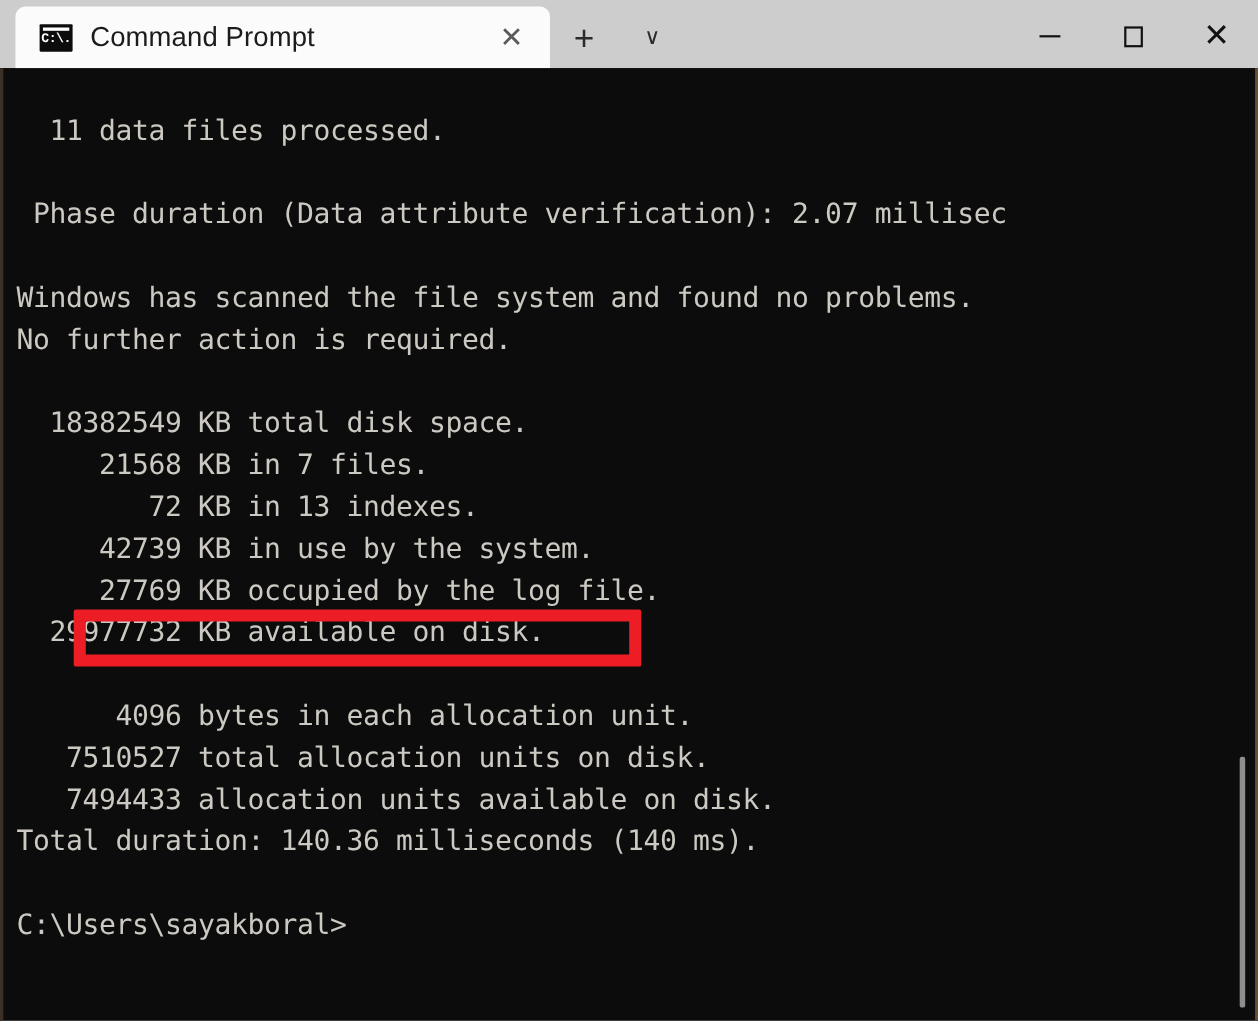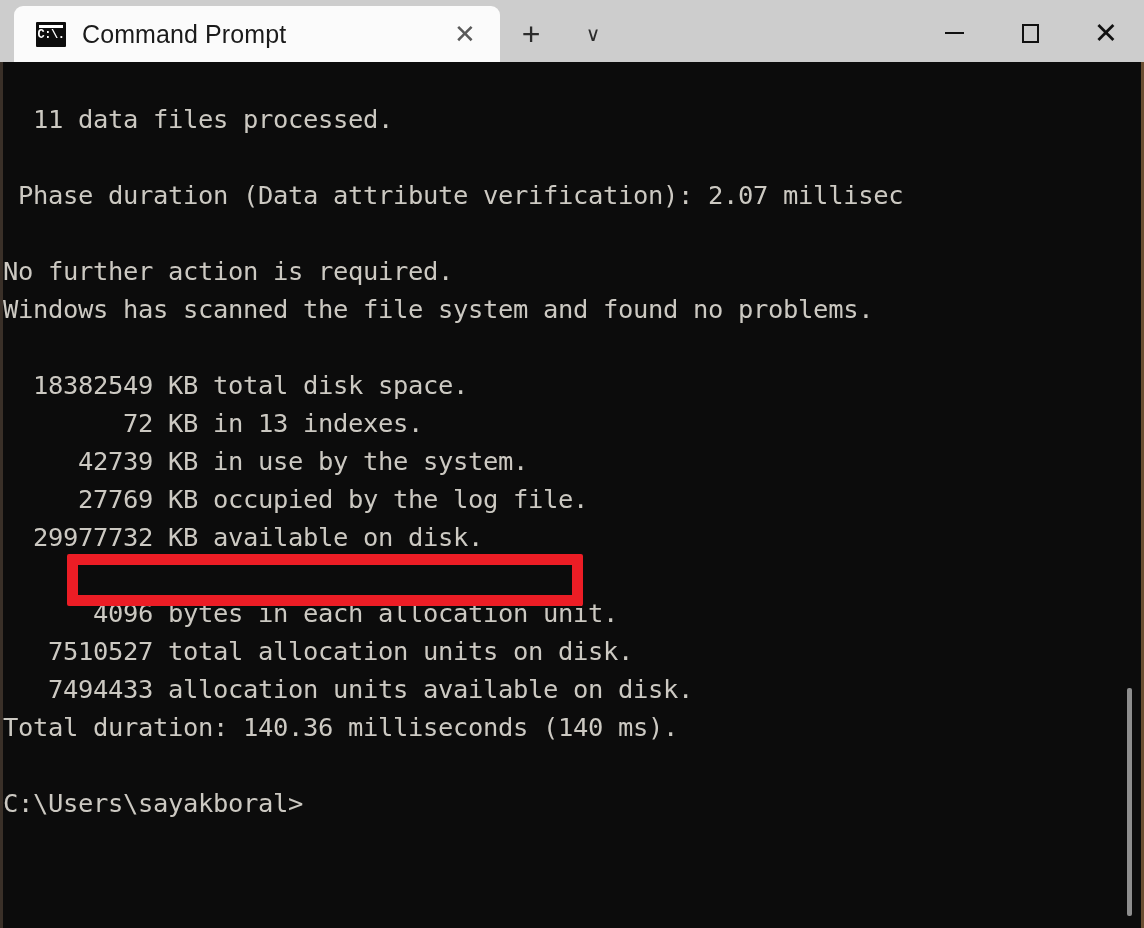--- a/index.html
+++ b/index.html
@@ -168,20 +168,21 @@
     padding: 0;
   }
   .term-line {
     font-family: "DejaVu Sans Mono", "Liberation Mono", monospace;
     font-size: 25.5px;
     line-height: 38px;
     height: 38px;
     color: #ccc9c2;
     white-space: pre;
     letter-spacing: -0.35px;
+    padding-left: 12px;
     box-sizing: border-box;
   }
 
   
   .redbox {
     position: absolute;
     left: 64px;
     top: 492px;
     width: 516px;
     height: 52px;
@@ -246,24 +247,25 @@
     </div>
   </div>
 
   <div class="terminal">
     <div class="term-inner" id="term-inner">
         <div class="term-line"></div>
         <div class="term-line">  11 data files processed.</div>
         <div class="term-line"></div>
         <div class="term-line"> Phase duration (Data attribute verification): 2.07 millisec</div>
         <div class="term-line"></div>
+        <div class="term-line">Windows has scanned the file system and found no problems.</div>
         <div class="term-line">No further action is required.</div>
-        <div class="term-line">Windows has scanned the file system and found no problems.</div>
         <div class="term-line"></div>
         <div class="term-line">  18382549 KB total disk space.</div>
+        <div class="term-line">     21568 KB in 7 files.</div>
         <div class="term-line">        72 KB in 13 indexes.</div>
         <div class="term-line">     42739 KB in use by the system.</div>
         <div class="term-line">     27769 KB occupied by the log file.</div>
         <div class="term-line">  29977732 KB available on disk.</div>
         <div class="term-line"></div>
         <div class="term-line">      4096 bytes in each allocation unit.</div>
         <div class="term-line">   7510527 total allocation units on disk.</div>
         <div class="term-line">   7494433 allocation units available on disk.</div>
         <div class="term-line">Total duration: 140.36 milliseconds (140 ms).</div>
         <div class="term-line"></div>

